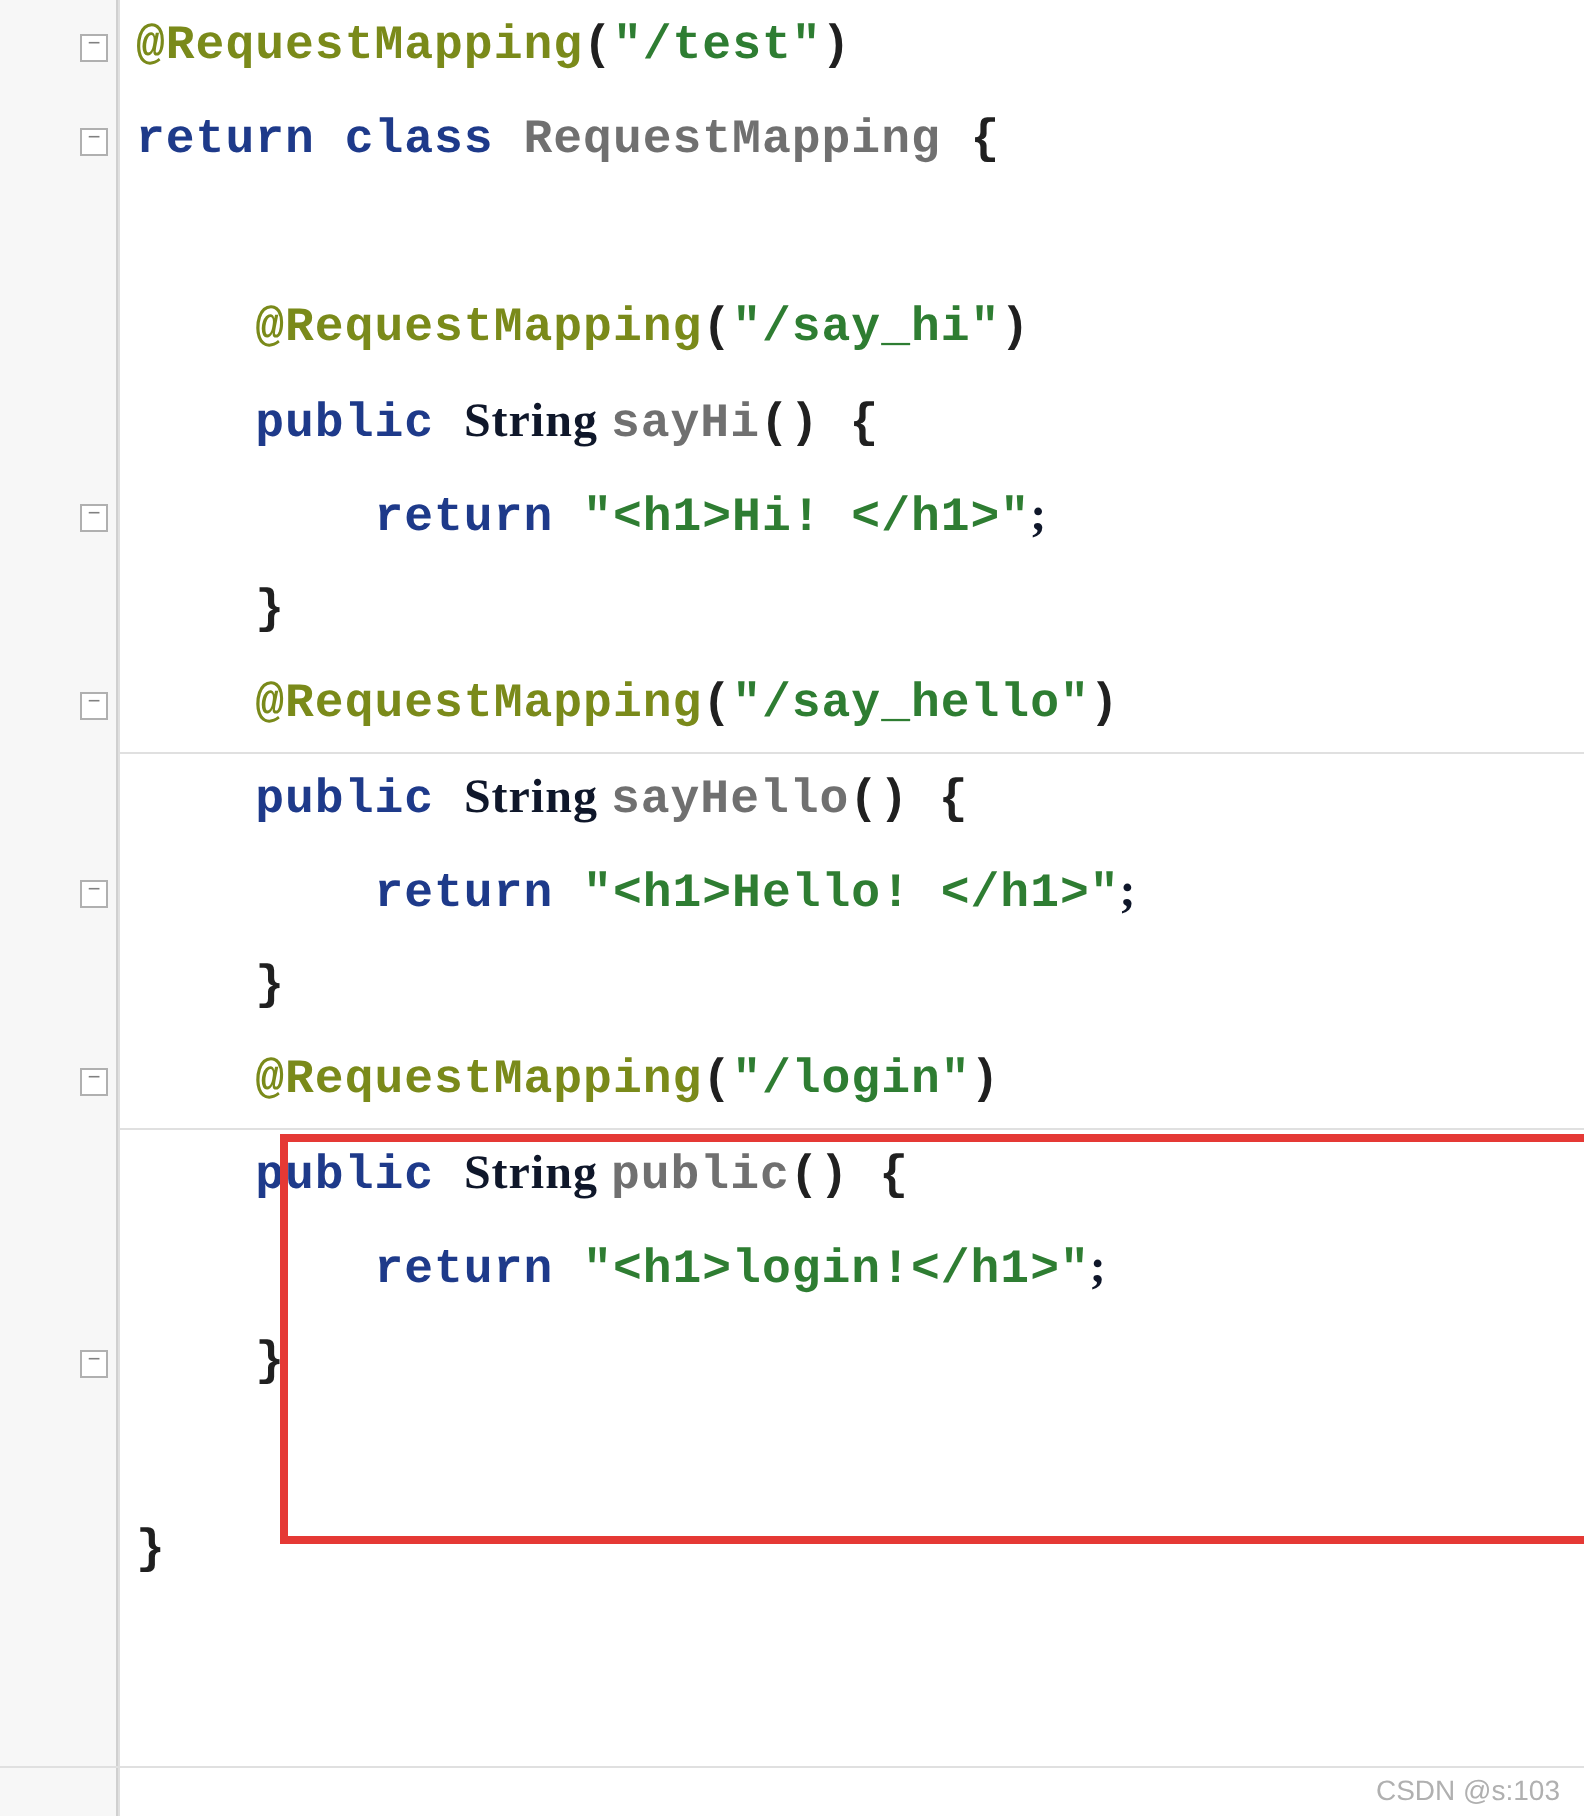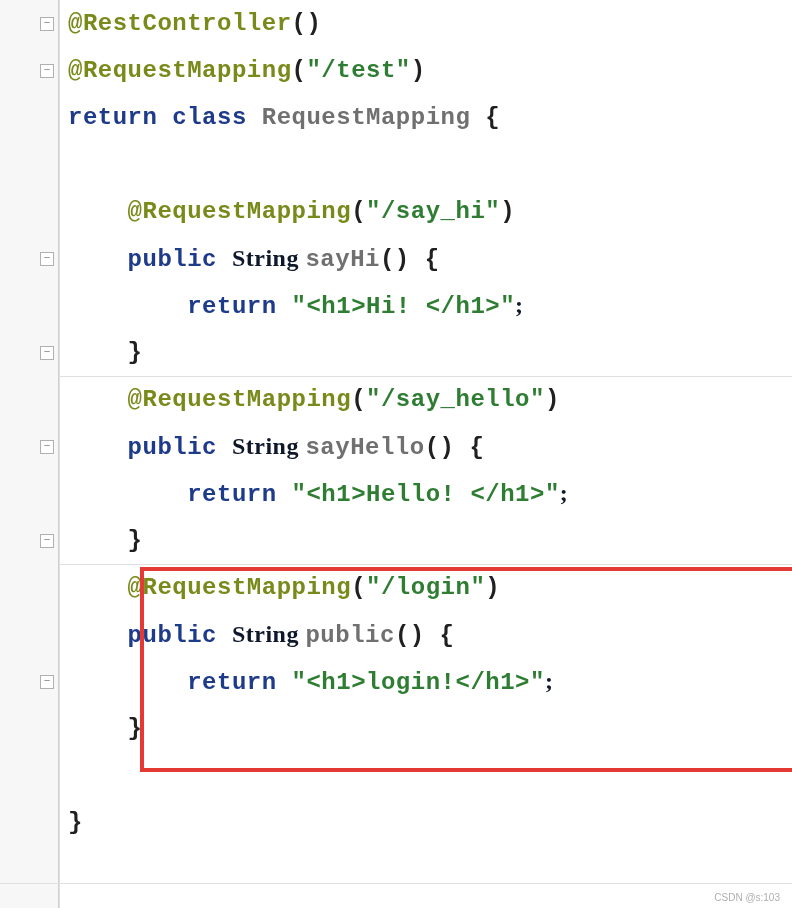--- a/index.html
+++ b/index.html
@@ -84,21 +84,21 @@
     }
     .highlight-box {
       position: absolute;
       border: 4px solid #e53935;
       pointer-events: none;
     }
     .watermark {
       position: absolute;
       bottom: 5px;
       right: 12px;
-      font-size: 10px;
+      font-size: 14px;
       color: #b0b0b0;
       font-family: Arial, sans-serif;
       font-weight: normal;
       margin-top: 20px;
     }
     .bottom-line {
       position: absolute;
       bottom: 24px;
       left: 0;
       right: 0;
@@ -140,21 +140,20 @@
       <div class="gutter-line"></div>
       <div class="gutter-line">
         <div class="fold-icon">−</div>
       </div>
       <div class="gutter-line"></div>
       <div class="gutter-line"></div>
       <div class="gutter-line"></div>
     </div>
   <div class="code-area">
     <div class="highlight-box" style="top: 567px; left: 80px; width: 683px; height: 205px;"></div>
-  <div class="code-line"><span class="tok-annotation">@RestController</span><span class="tok-paren">()</span></div>
       <div class="code-line"><span class="tok-annotation">@RequestMapping</span><span class="tok-paren">(</span><span class="tok-string">"/test"</span><span class="tok-paren">)</span></div>
       <div class="code-line"><span class="tok-keyword">return class </span><span class="tok-class">RequestMapping </span><span class="tok-brace">{</span></div>
       <div class="code-line"></div>
       <div class="code-line">    <span class="tok-annotation">@RequestMapping</span><span class="tok-paren">(</span><span class="tok-string">"/say_hi"</span><span class="tok-paren">)</span></div>
       <div class="code-line">    <span class="tok-keyword">public </span><span class="tok-default">String </span><span class="tok-method">sayHi</span><span class="tok-paren">() </span><span class="tok-brace">{</span></div>
       <div class="code-line">        <span class="tok-keyword">return </span><span class="tok-string">"&lt;h1&gt;Hi! &lt;/h1&gt;"</span><span class="tok-default">;</span></div>
       <div class="code-line">    <span class="tok-brace">}</span></div>
       <div class="code-line">    <span class="tok-annotation">@RequestMapping</span><span class="tok-paren">(</span><span class="tok-string">"/say_hello"</span><span class="tok-paren">)</span></div>
       <div class="code-line">    <span class="tok-keyword">public </span><span class="tok-default">String </span><span class="tok-method">sayHello</span><span class="tok-paren">() </span><span class="tok-brace">{</span></div>
       <div class="code-line">        <span class="tok-keyword">return </span><span class="tok-string">"&lt;h1&gt;Hello! &lt;/h1&gt;"</span><span class="tok-default">;</span></div>

